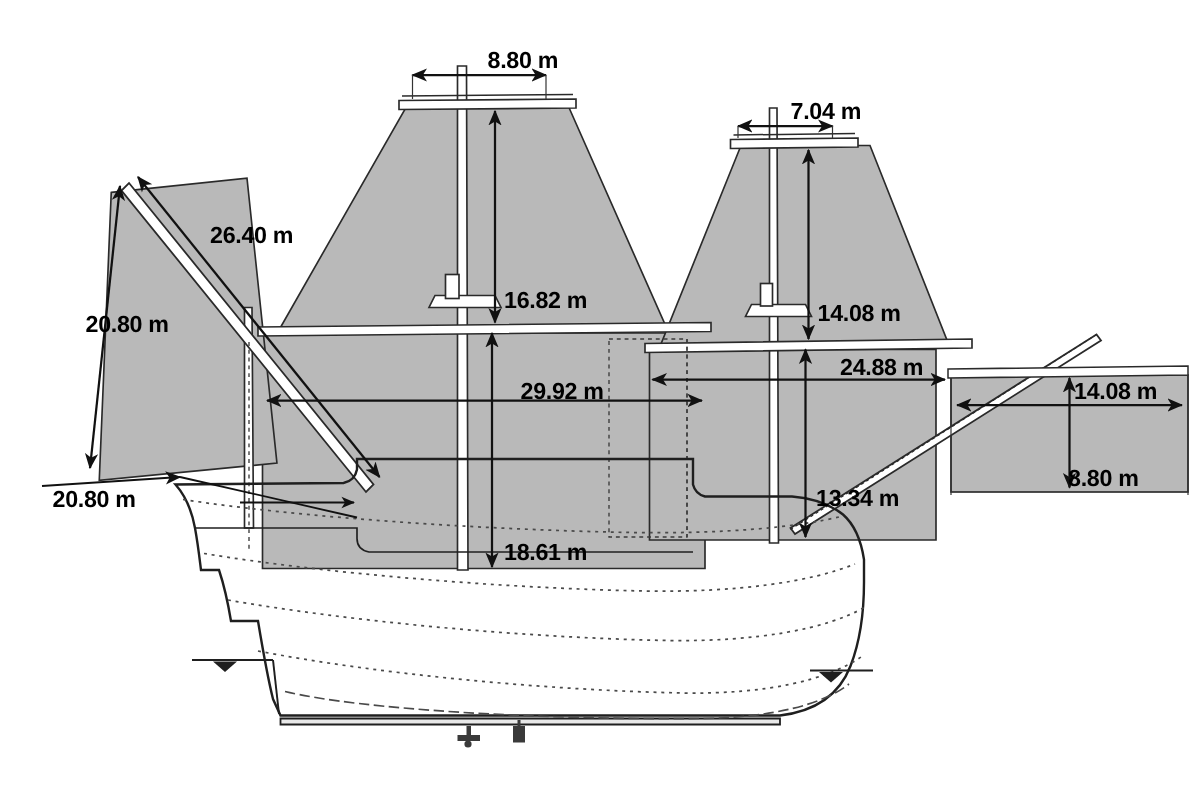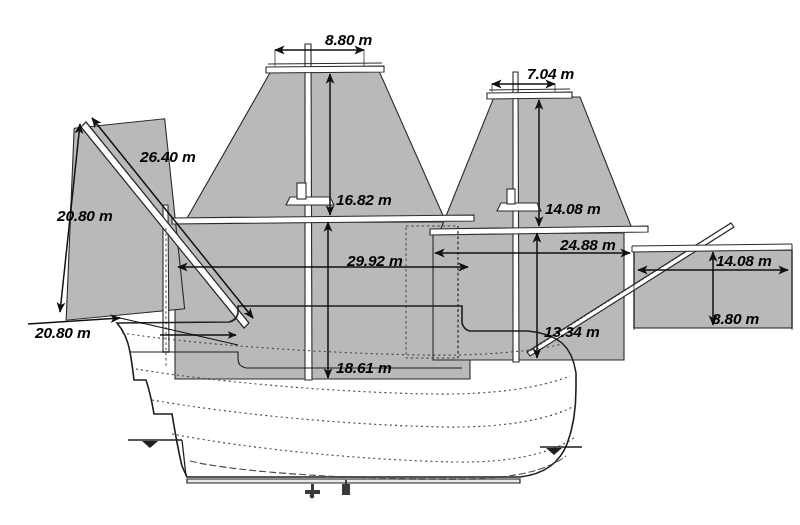--- a/index.html
+++ b/index.html
@@ -12,21 +12,20 @@
     width: 800px;
     height: 525px;
     overflow: hidden;
     font-family: "Liberation Sans", sans-serif;
   }
   #stage {
     position: relative;
     width: 800px;
     height: 461px;
     background: #ffffff;
-    font-style: italic;
   }
   #drawing {
     position: absolute;
     left: 0;
     top: 0;
     width: 800px;
     height: 525px;
   }
   .dim-label {
     font-family: "Liberation Sans", sans-serif;

